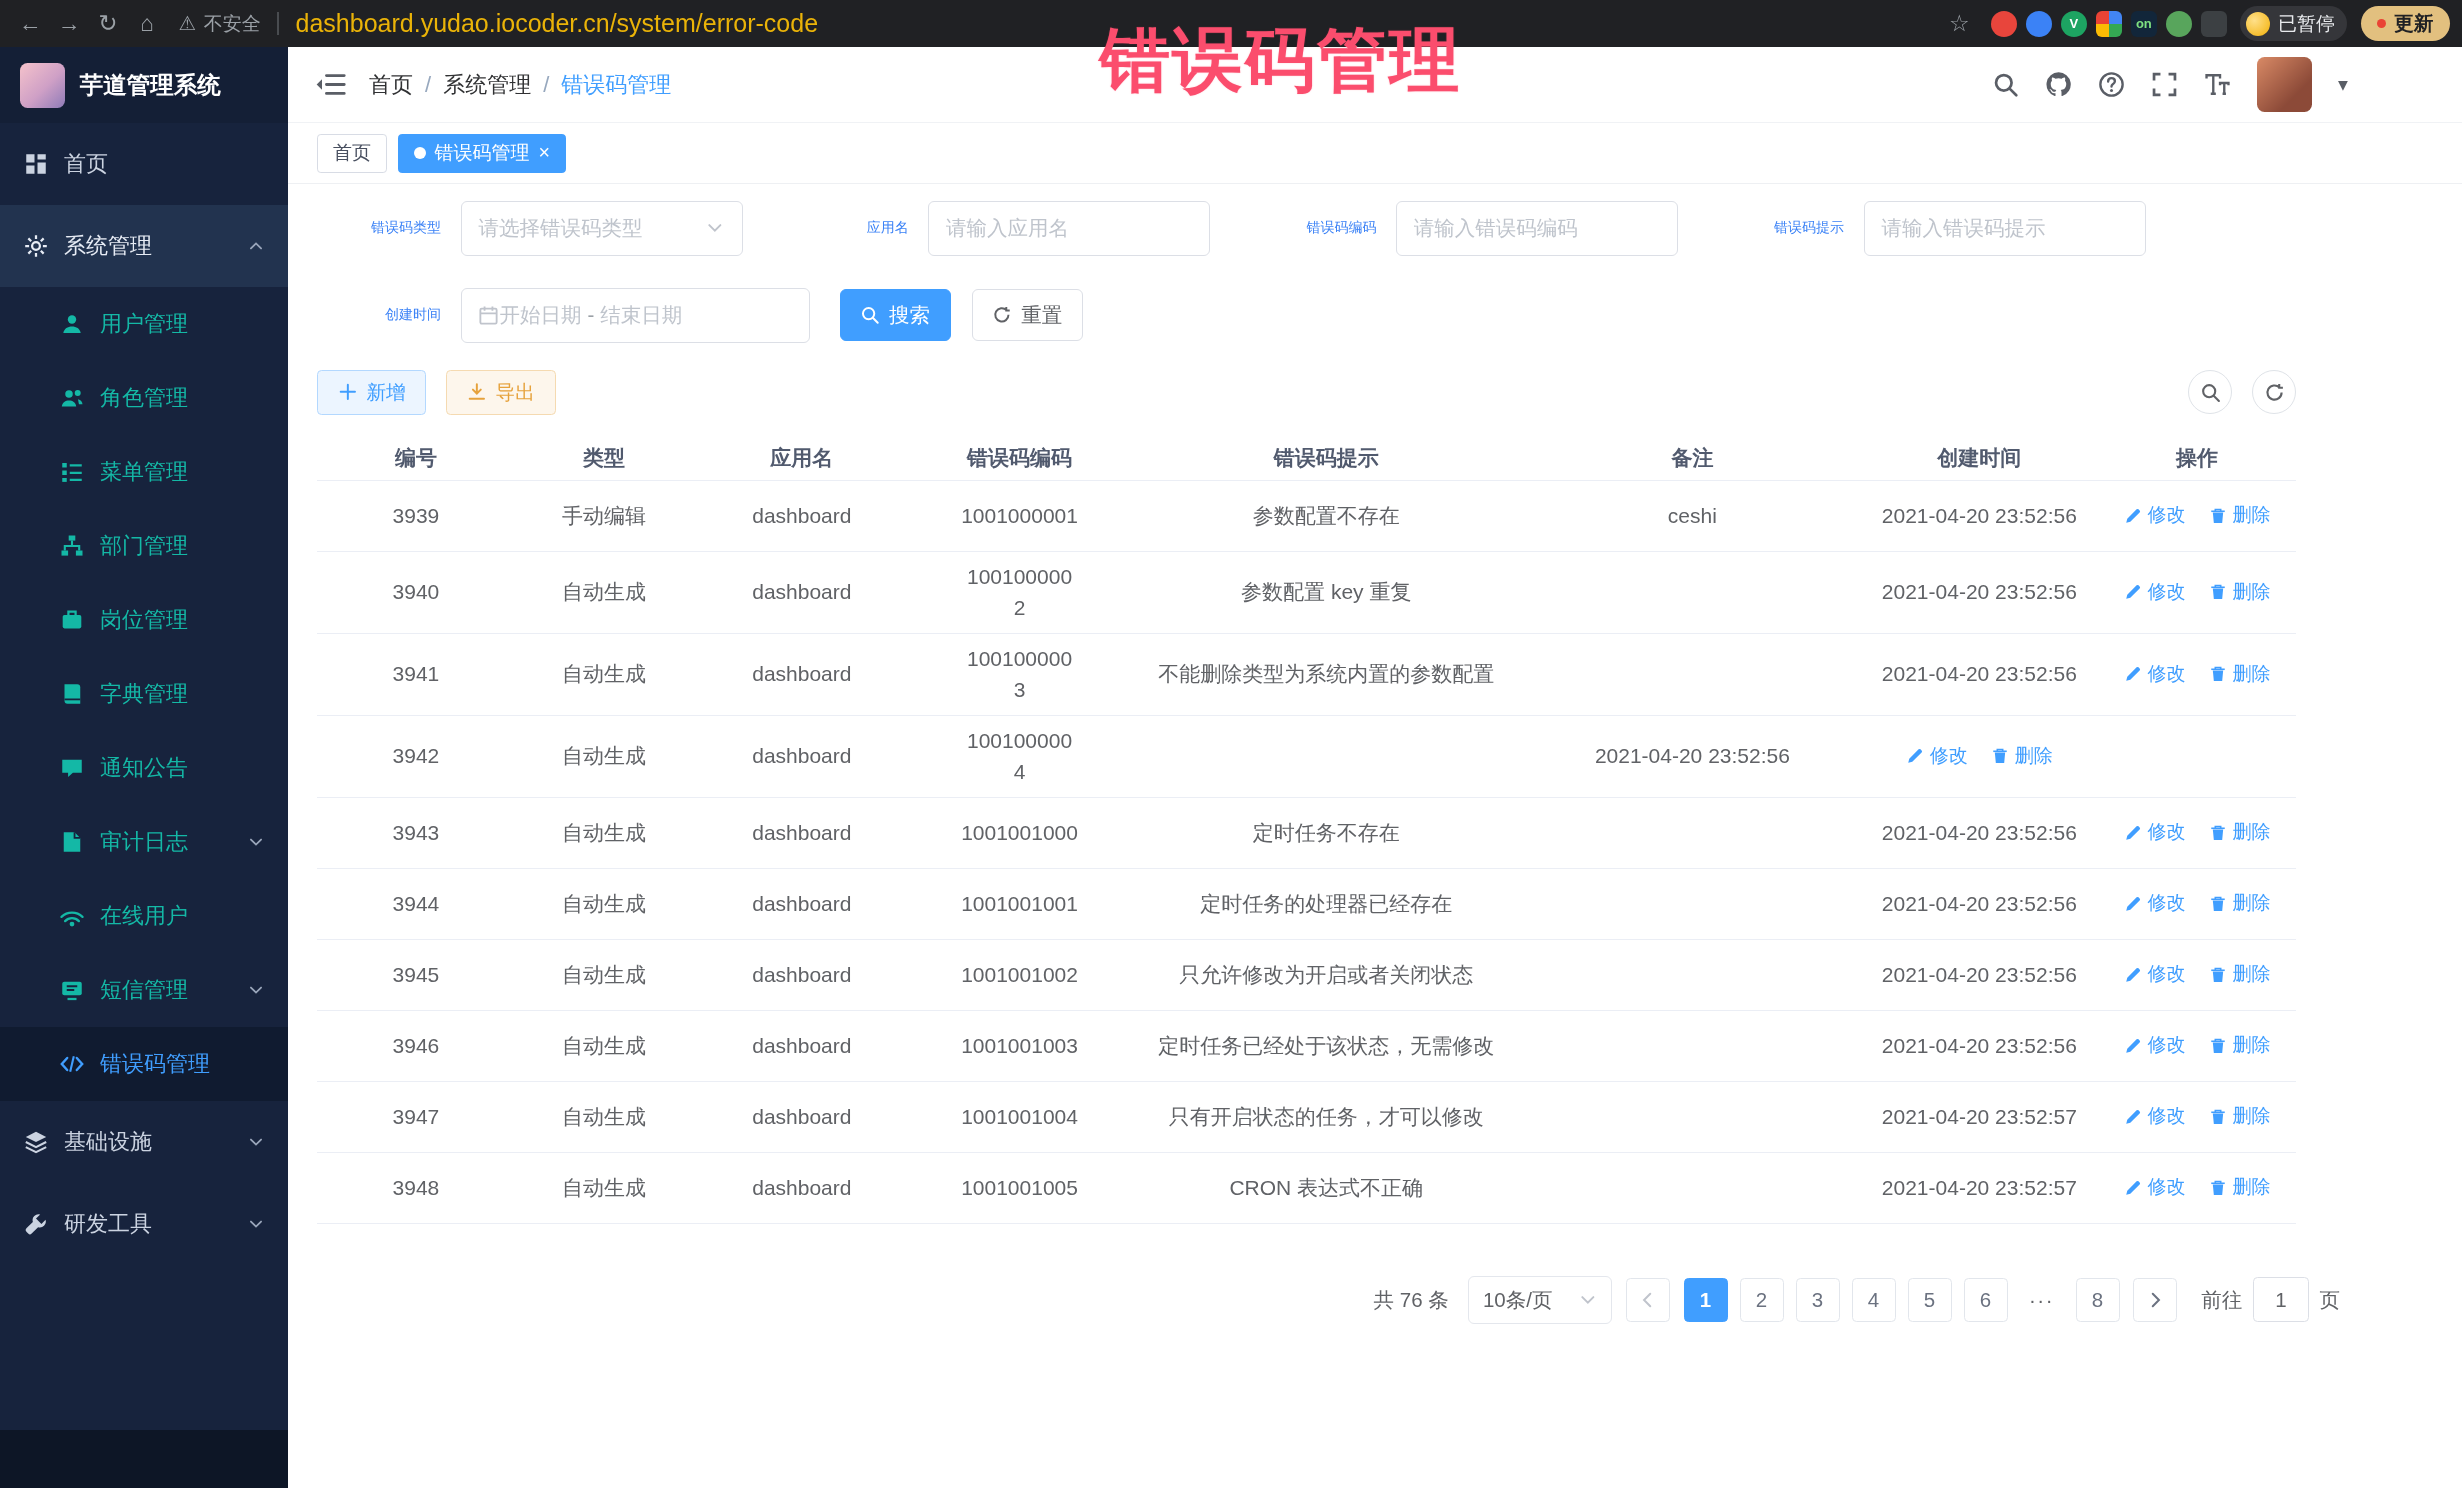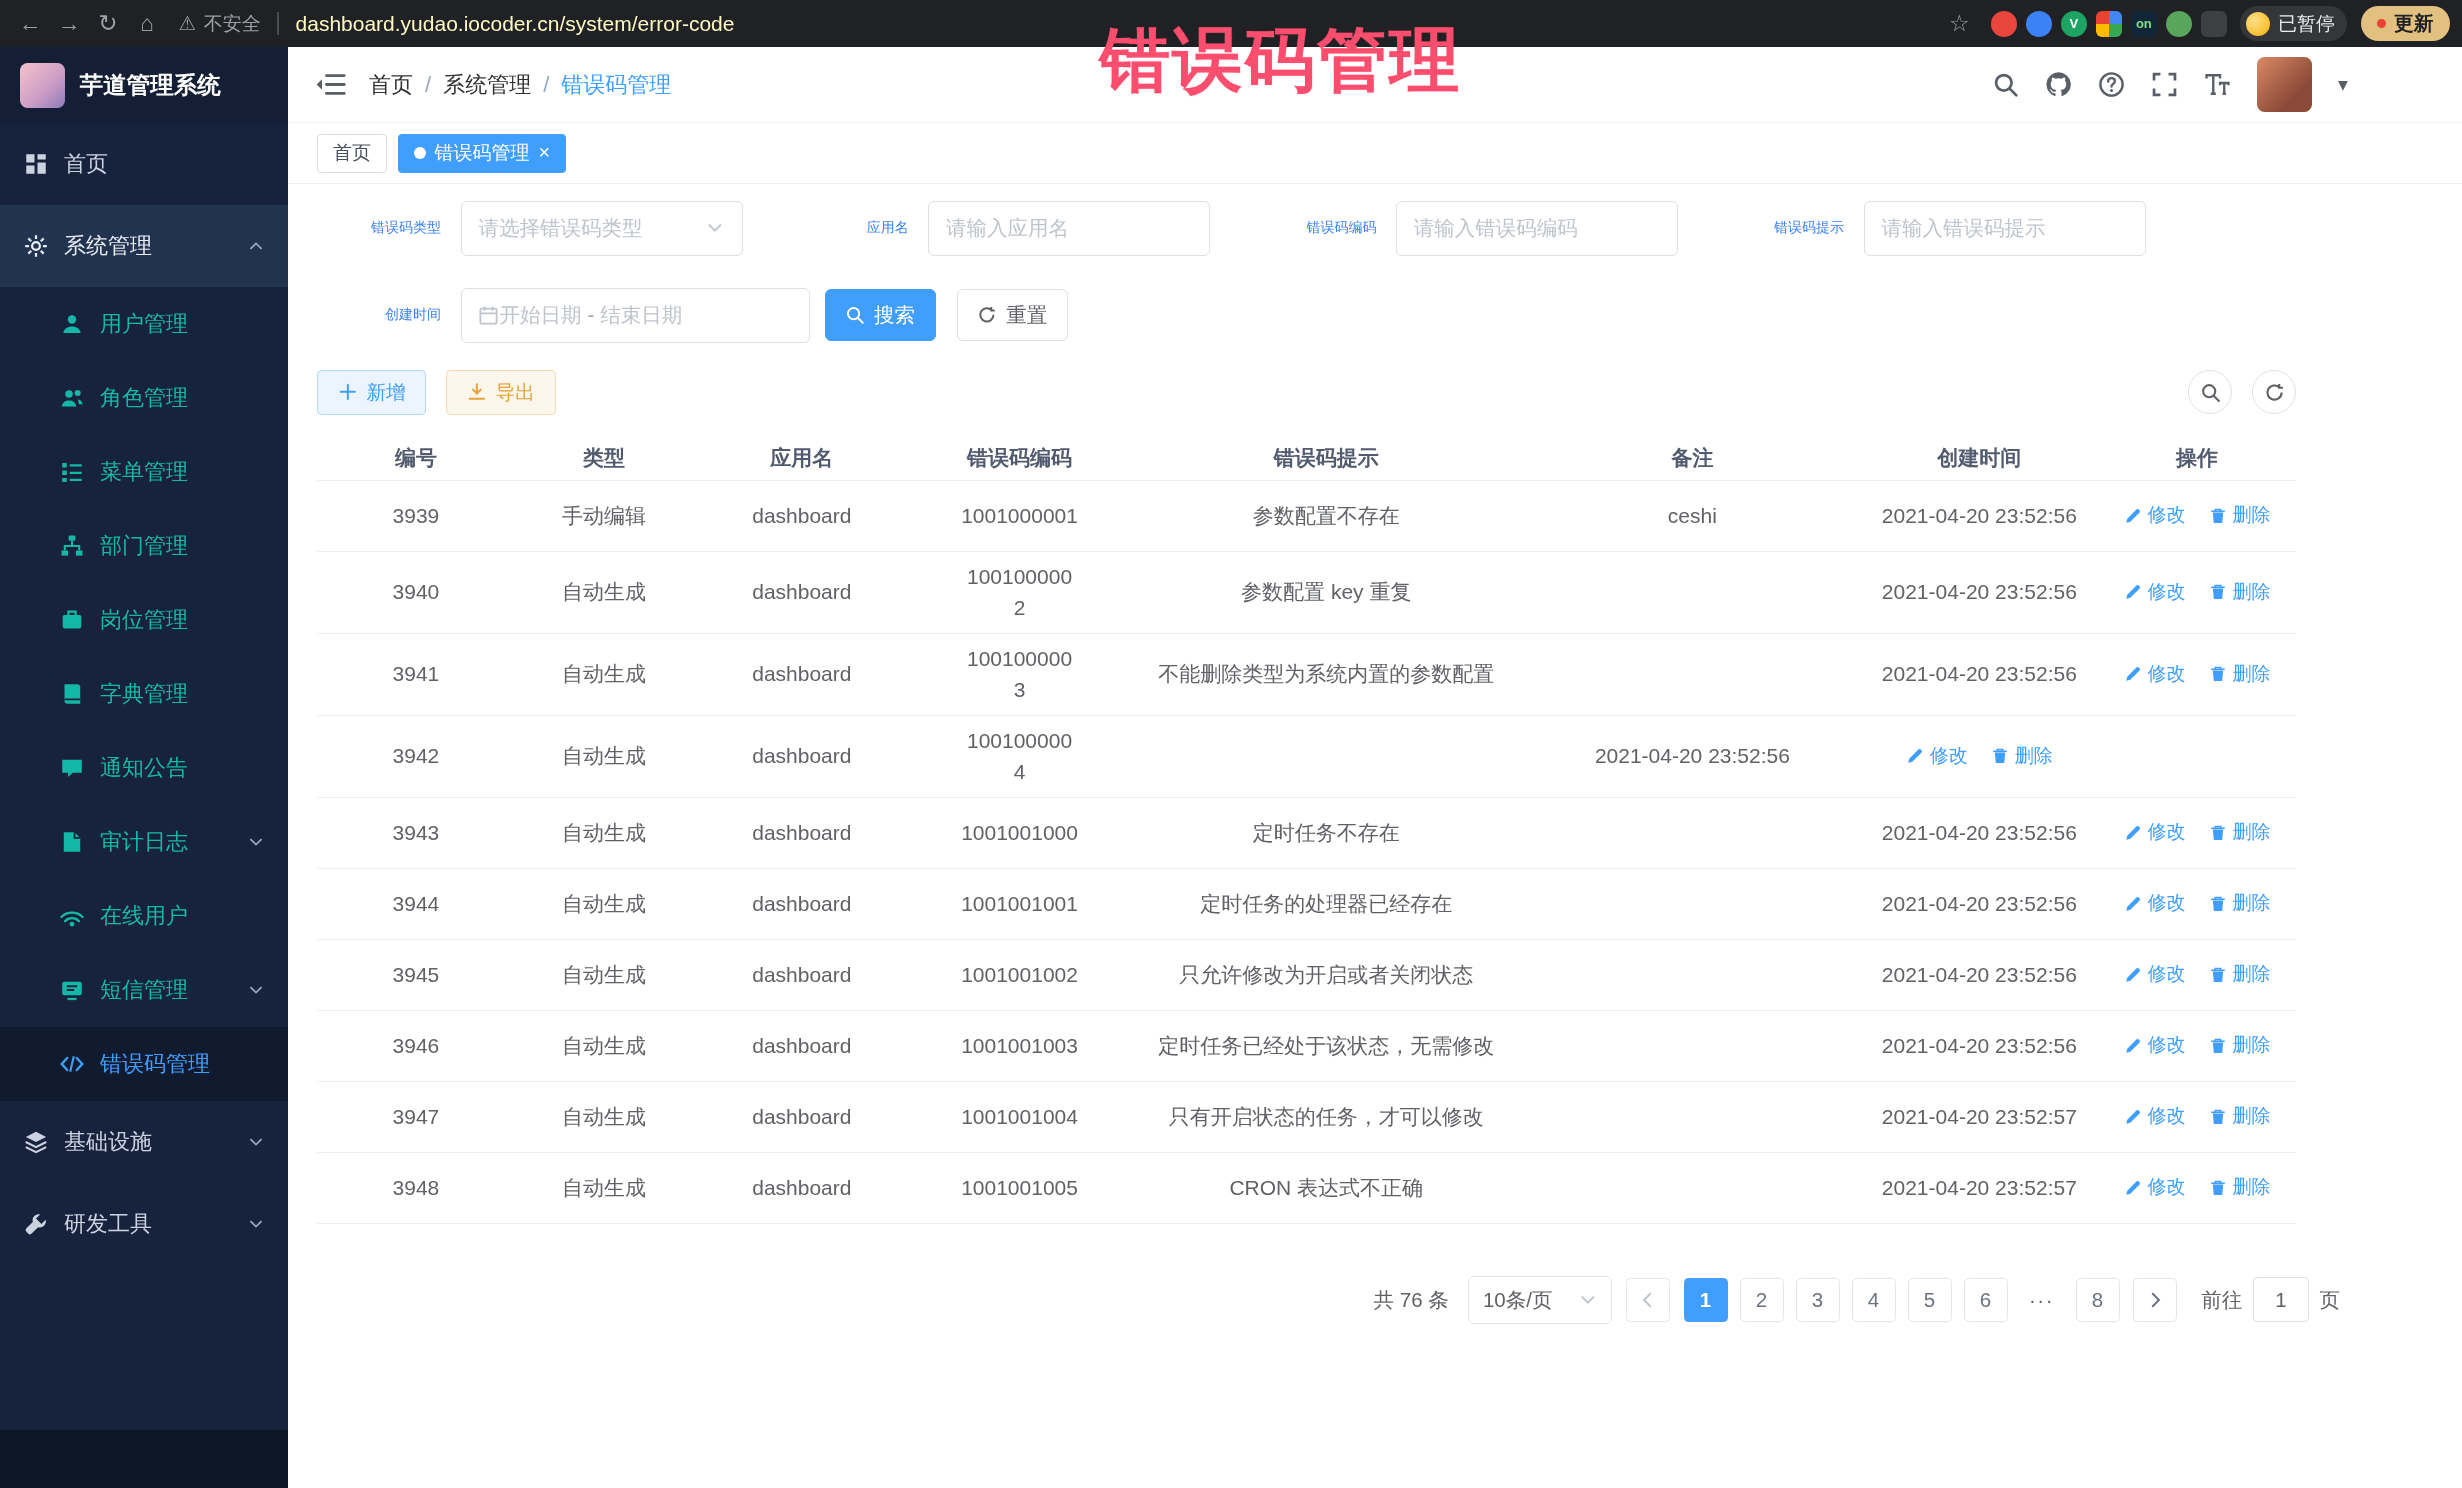--- a/index.html
+++ b/index.html
@@ -7,21 +7,21 @@
   body{font-family:"Liberation Sans","DejaVu Sans",sans-serif;background:#fff;position:relative;font-size:21px;color:#606266}
   svg{fill:currentColor;display:block}
   button{font-family:inherit;cursor:pointer}
 
   
   .browser{height:47px;background:#202124;display:flex;align-items:center;padding:0 12px;gap:3px;color:#9aa0a6}
   .b-ic{width:36px;height:36px;display:flex;align-items:center;justify-content:center;font-size:23px}
   .sec{display:flex;align-items:center;gap:7.6px;font-size:19px;margin-left:10.6px;white-space:nowrap}
   .sec .warn{font-size:19.7px}
   .vsep{width:1.5px;height:23px;background:#494c50;margin:0 13.6px}
-  .url{flex:1;font-size:21px;color:#fef9c3;white-space:nowrap;overflow:hidden}
+  .url{flex:1;font-size:25px;color:#eab308;white-space:nowrap;overflow:hidden}
   .ext-cluster{display:flex;align-items:center;gap:9px;margin:0 10.6px}
   .ext{width:26px;height:26px;border-radius:6px;display:inline-flex;align-items:center;justify-content:center;font-size:13px;font-weight:700;color:#fff}
   .ext.circle{border-radius:50%}
   .ext.grid{background:conic-gradient(#4285f4 0 25%,#34a853 0 50%,#fbbc04 0 75%,#ea4335 0);border-radius:6px}
   .profile-chip{display:flex;align-items:center;gap:7.6px;background:#35363a;border-radius:18px;height:35px;padding:0 12px 0 6px;color:#e8eaed;font-size:19px;white-space:nowrap}
   .avatar-dot{width:24px;height:24px;border-radius:50%;background:radial-gradient(circle at 35% 35%,#ffe08a,#f2b007)}
   .update-pill{display:flex;align-items:center;gap:7.6px;background:#e2c07f;color:#202124;border-radius:17.4px;height:35px;padding:0 16.7px;font-size:19.7px;font-weight:700;margin-left:10.6px;white-space:nowrap}
   .red-dot{width:9px;height:9px;border-radius:50%;background:#ea4335}
 
   
@@ -76,21 +76,21 @@
   .f-caret svg{width:19.7px;height:19.7px}
   input.f-input{width:282px;height:55px;border:1.5px solid #dcdfe6;border-radius:6px;padding:0 16.7px;font-size:20.5px;color:#606266;outline:none;font-family:inherit}
   input.f-input::placeholder{color:#bfc4cc}
   .f-range{width:349px}
   .f-range .cal{color:#c0c4cc;display:flex}
   .f-range .cal svg{width:21px;height:21px}
   .f-range .rsep{color:#9aa0a6;margin:0 6px}
   .btn{display:flex;align-items:center;gap:9px;border-radius:6px;border:1.5px solid transparent;font-size:20.5px;white-space:nowrap}
   .btn .bic{display:flex}
   .btn .bic svg{width:19.7px;height:19.7px}
-  .btn-search{height:52px;padding:0 19.7px;background:#409eff;border-color:#409eff;color:#fff;margin-left:15px}
+  .btn-search{height:52px;padding:0 19.7px;background:#409eff;border-color:#409eff;color:#fff;margin-left:30px}
   .btn-reset{height:52px;padding:0 19.7px;background:#fff;border-color:#dcdfe6;color:#606266;margin-left:21px}
 
   .toolbar{display:flex;align-items:center;margin-top:27px}
   .btn-add{height:45px;padding:0 19.7px;background:#ecf5ff;border-color:#b3d8ff;color:#409eff;font-size:19.7px;border-radius:4.5px}
   .btn-export{height:45px;padding:0 19.7px;background:#fdf6ec;border-color:#f5dab1;color:#e6a23c;font-size:19.7px;border-radius:4.5px;margin-left:19.7px}
   .toolbar-right{margin-left:auto;margin-right:136px;display:flex;gap:19.7px}
   .circle-btn{width:44px;height:44px;border-radius:50%;border:1.5px solid #dfe3e8;background:#fff;color:#606266;display:flex;align-items:center;justify-content:center}
   .circle-btn svg{width:21px;height:21px}
 
   

